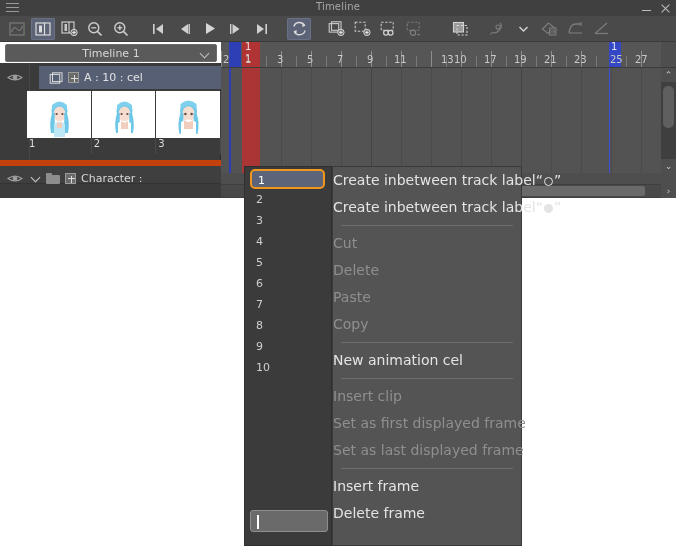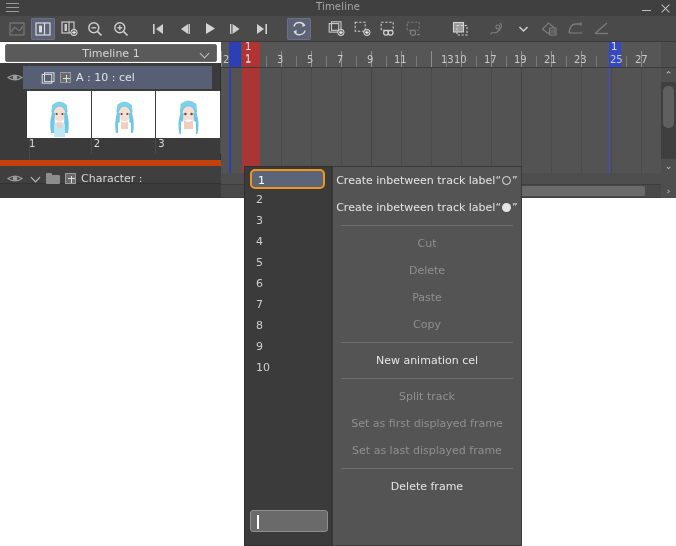--- a/index.html
+++ b/index.html
@@ -73,23 +73,23 @@
   .leftpanel {
     position:absolute; left:0; top:63px; width:221px; height:135px;
     background:#3b3b3b; border-right:1px solid #2d2d2d;
   }
   .eyecol { position:absolute; left:0; top:0; width:30px; height:135px; background:#3b3b3b; border-right:1px solid #474747; }
   .eye { position:absolute; width:16px; height:11px; left:7px; }
   .eye.e1 { top:9px; }
   .eye svg { display:block; }
 
   .layerrow {
-    position:absolute; left:23px; top:3px; width:189px; height:23px;
+    position:absolute; left:39px; top:3px; width:189px; height:23px;
     background:#565f73;
-    display:flex; align-items:center; gap:5px; padding-left:18px;
+    display:flex; align-items:center; gap:5px; padding-left:10px;
     font-size:11px; color:#e2e2e2;
   }
   .plusbox {
     width:11px; height:11px; border:1px solid #9b9b9b; background:#6a6a6a;
     position:relative; flex:none;
   }
   .plusbox::before,.plusbox::after{ content:""; position:absolute; background:#dcdcdc; }
   .plusbox::before { left:2px; top:4.5px; width:7px; height:1px; }
   .plusbox::after  { left:4.5px; top:2px; width:1px; height:7px; }
 
@@ -216,22 +216,22 @@
   .numinput .caretbar {
     position:absolute; left:6px; top:4px; width:2px; height:14px; background:#ffffff;
   }
 
   
   .ctxmenu {
     position:absolute; left:332px; top:166px; width:190px; height:380px;
     background:#545454; border:1px solid #3a3a3a;
   }
   .mi {
-    height:27px; line-height:27px; text-align:center;
-    font-size:11px; color:#e4e4e4; white-space:nowrap;
+    height:27px; line-height:27px; 
+    font-size:14px; color:#e4e4e4; white-space:nowrap;
   }
   .mi.disabled { color:#8f8f8f; }
   .msep { height:1px; background:#6d6d6d; margin:4px 8px; }
 
   .glyph-o, .glyph-f {
     display:inline-block; width:9px; height:9px; border-radius:50%;
     vertical-align:-1px; margin:0 1px;
   }
   .glyph-o { border:1.6px solid #e4e4e4; }
   .glyph-f { background:#e4e4e4; }
@@ -668,22 +668,23 @@
     <div class="mi disabled">Delete</div>
     <div class="mi disabled">Paste</div>
     <div class="mi disabled">Copy</div>
 
     <div class="msep"></div>
 
     <div class="mi">New animation cel</div>
 
     <div class="msep"></div>
 
-    <div class="mi disabled">Split track</div>
+    <div class="mi disabled">Insert clip</div>
     <div class="mi disabled">Set as first displayed frame</div>
     <div class="mi disabled">Set as last displayed frame</div>
 
     <div class="msep"></div>
 
+    <div class="mi">Insert frame</div>
     <div class="mi">Delete frame</div>
   </div>
 
 </div>
 
 </body></html>

